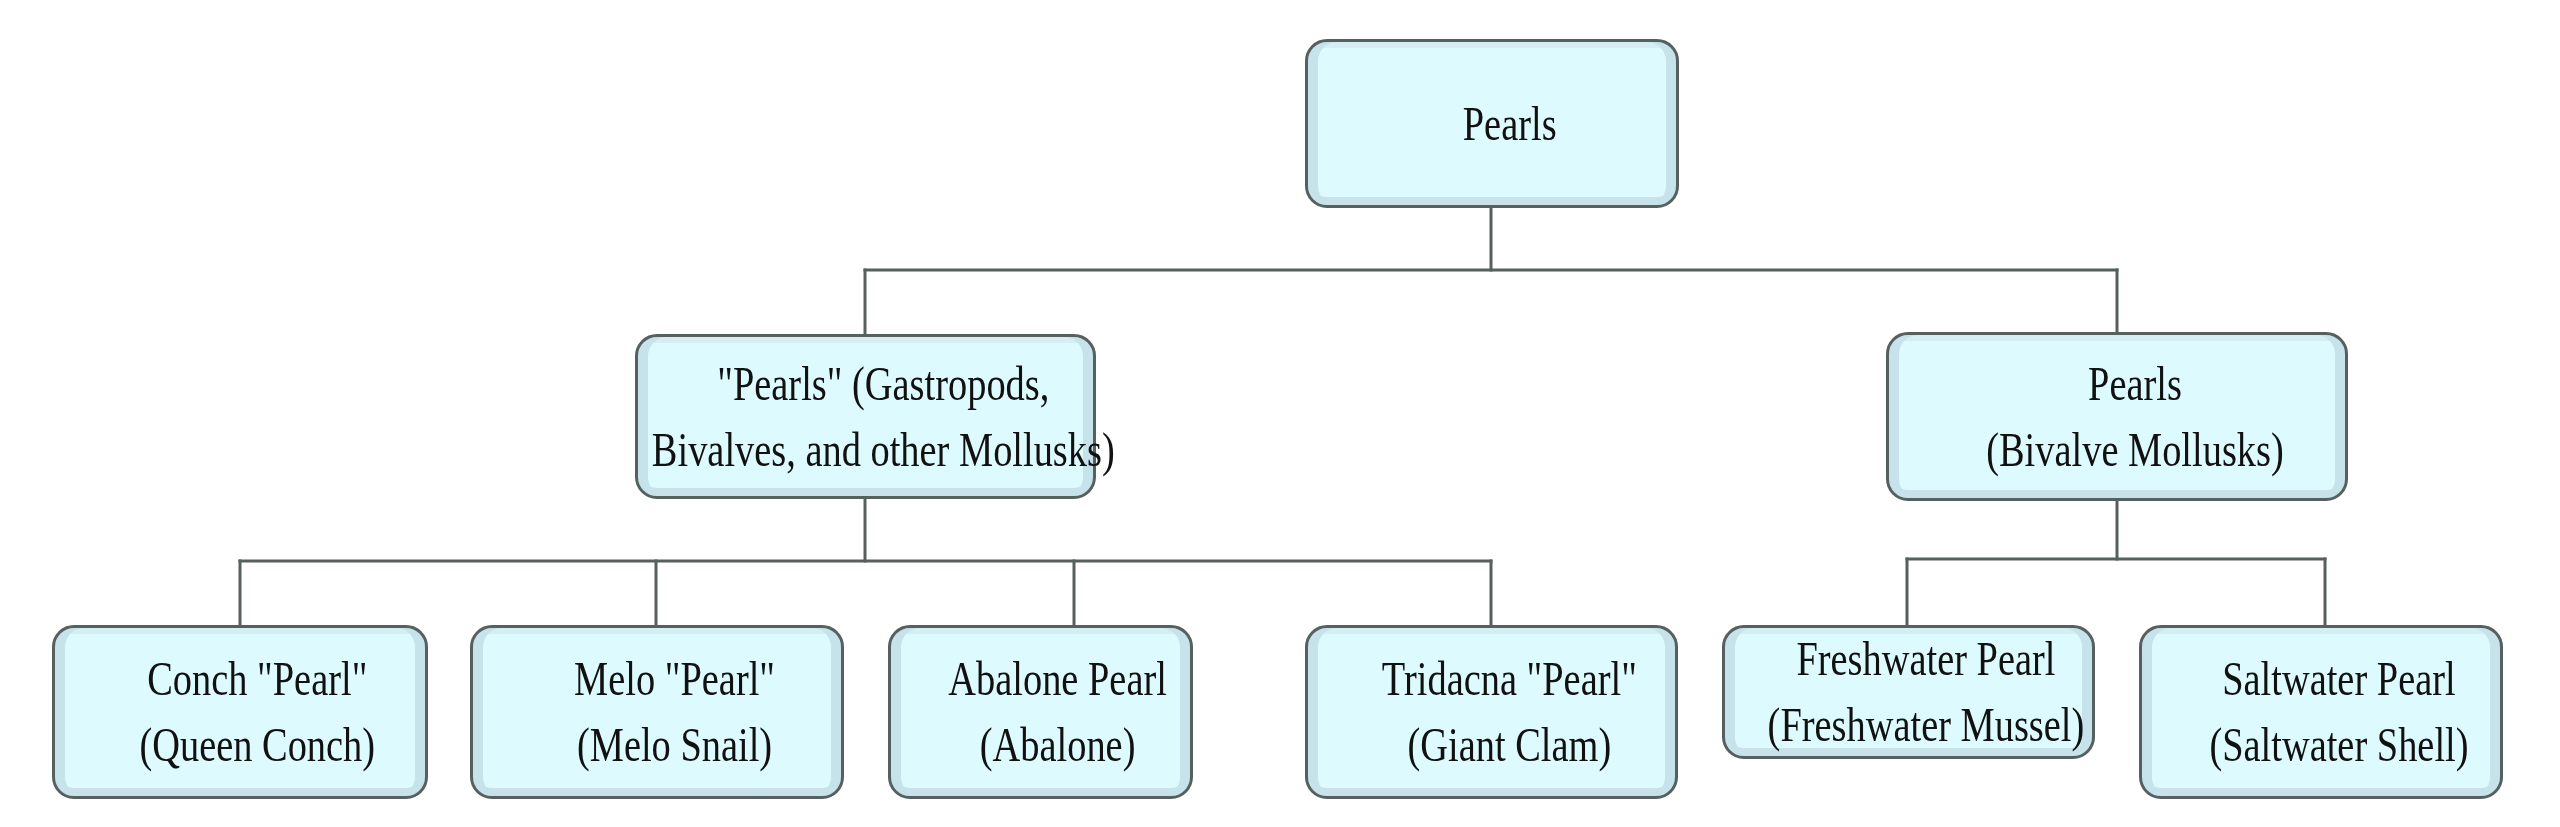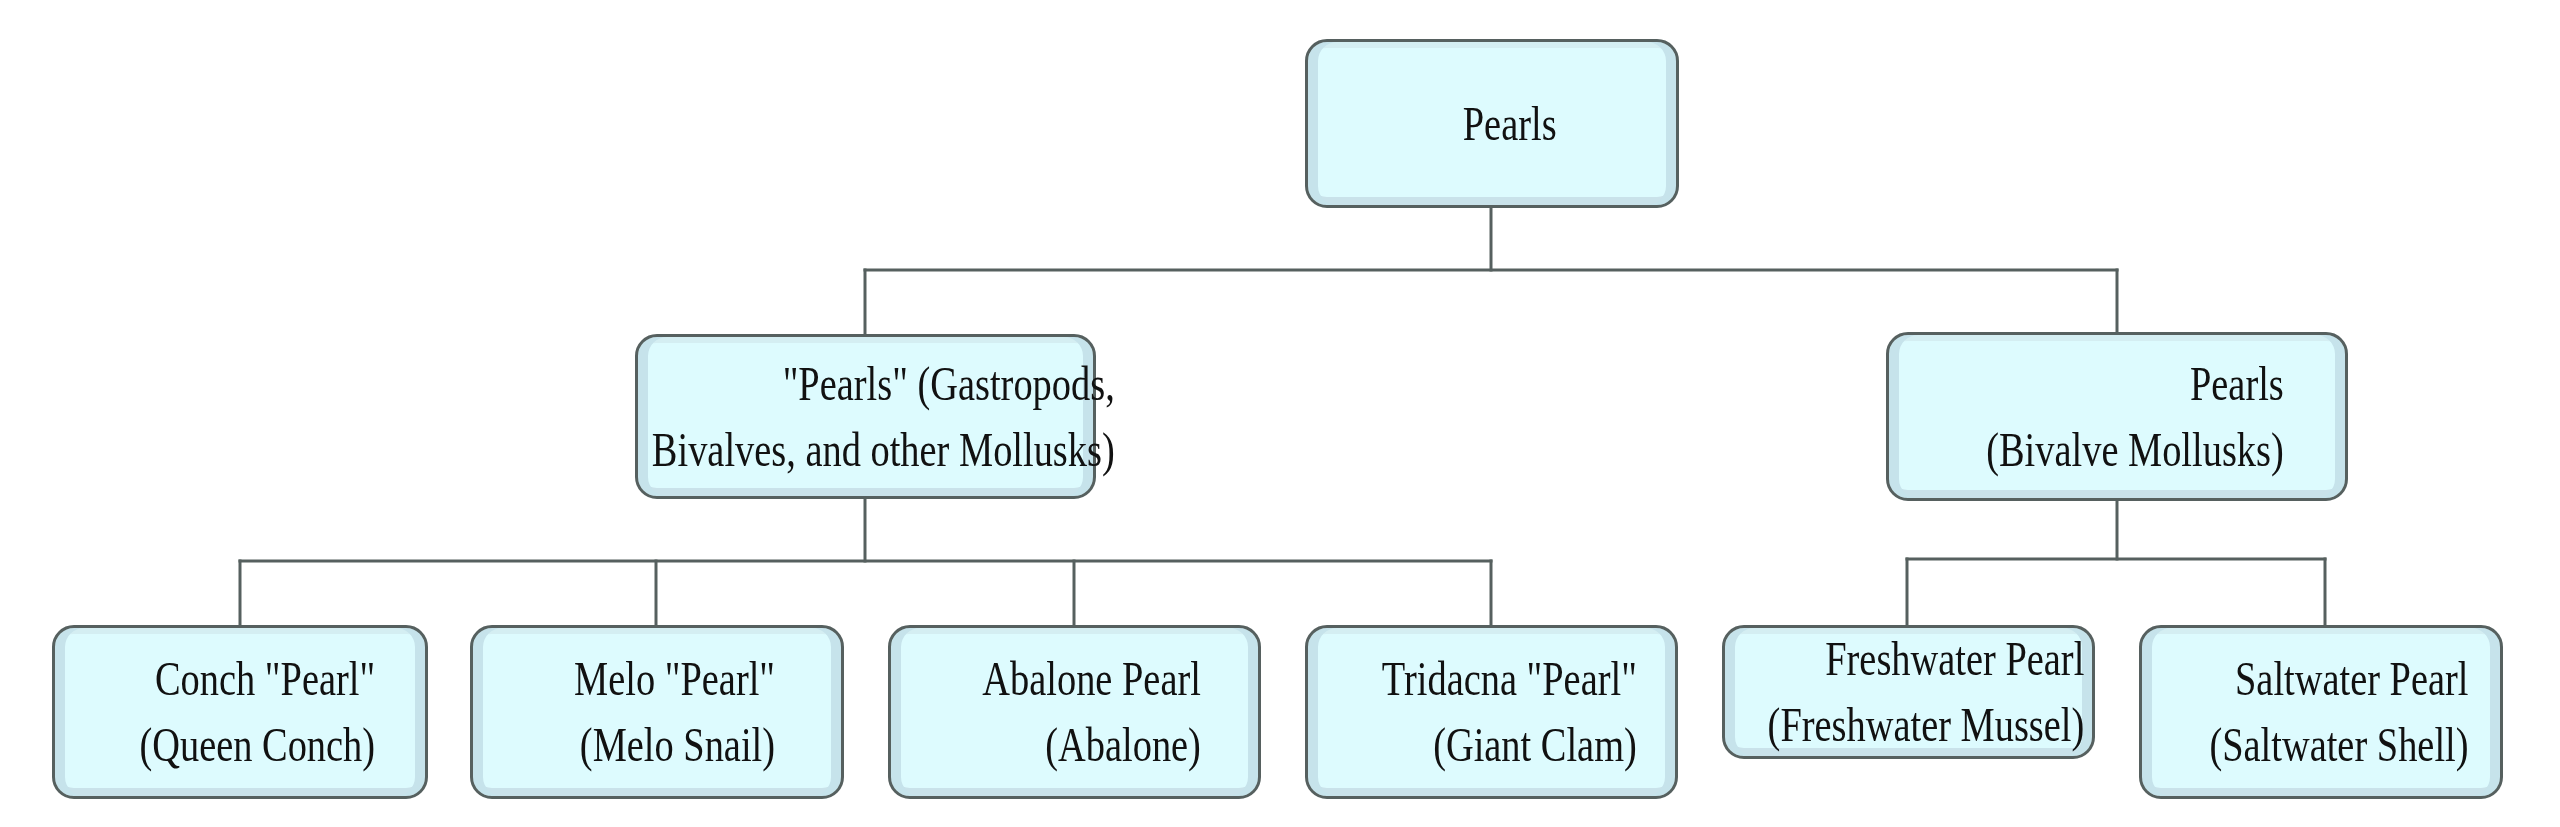--- a/index.html
+++ b/index.html
@@ -30,21 +30,21 @@
     border-radius: 22px;
     background: #ddfbfe;
     box-shadow:
       inset 10px 0 0 0 #c6e3eb,
       inset -10px 0 0 0 #c6e3eb,
       inset 0 -8px 0 0 #c9e2ea,
       inset 0 6px 0 0 #d4eef2;
     display: flex;
     align-items: center;
     justify-content: center;
-    text-align: right;
+    text-align: center;
     cursor: pointer;
     padding-left: 35px;
   }
   .node .label {
     font-family: "Liberation Serif", serif;
     color: #111111;
     font-size: 48px;
     line-height: 66px;
     transform: scaleX(0.80);
     white-space: nowrap;
@@ -107,21 +107,21 @@
     </span>
   </div>
 
   <div class="node" style="left:470px; top:625px; width:374px; height:174px;">
     <span class="label">
       <span class="line">Melo "Pearl"</span>
       <span class="line">(Melo Snail)</span>
     </span>
   </div>
 
-  <div class="node" style="left:888px; top:625px; width:373px; height:174px;">
+  <div class="node" style="left:888px; top:625px; width:305px; height:174px;">
     <span class="label">
       <span class="line">Abalone Pearl</span>
       <span class="line">(Abalone)</span>
     </span>
   </div>
 
   <div class="node" style="left:1305px; top:625px; width:373px; height:174px;">
     <span class="label">
       <span class="line">Tridacna "Pearl"</span>
       <span class="line">(Giant Clam)</span>

